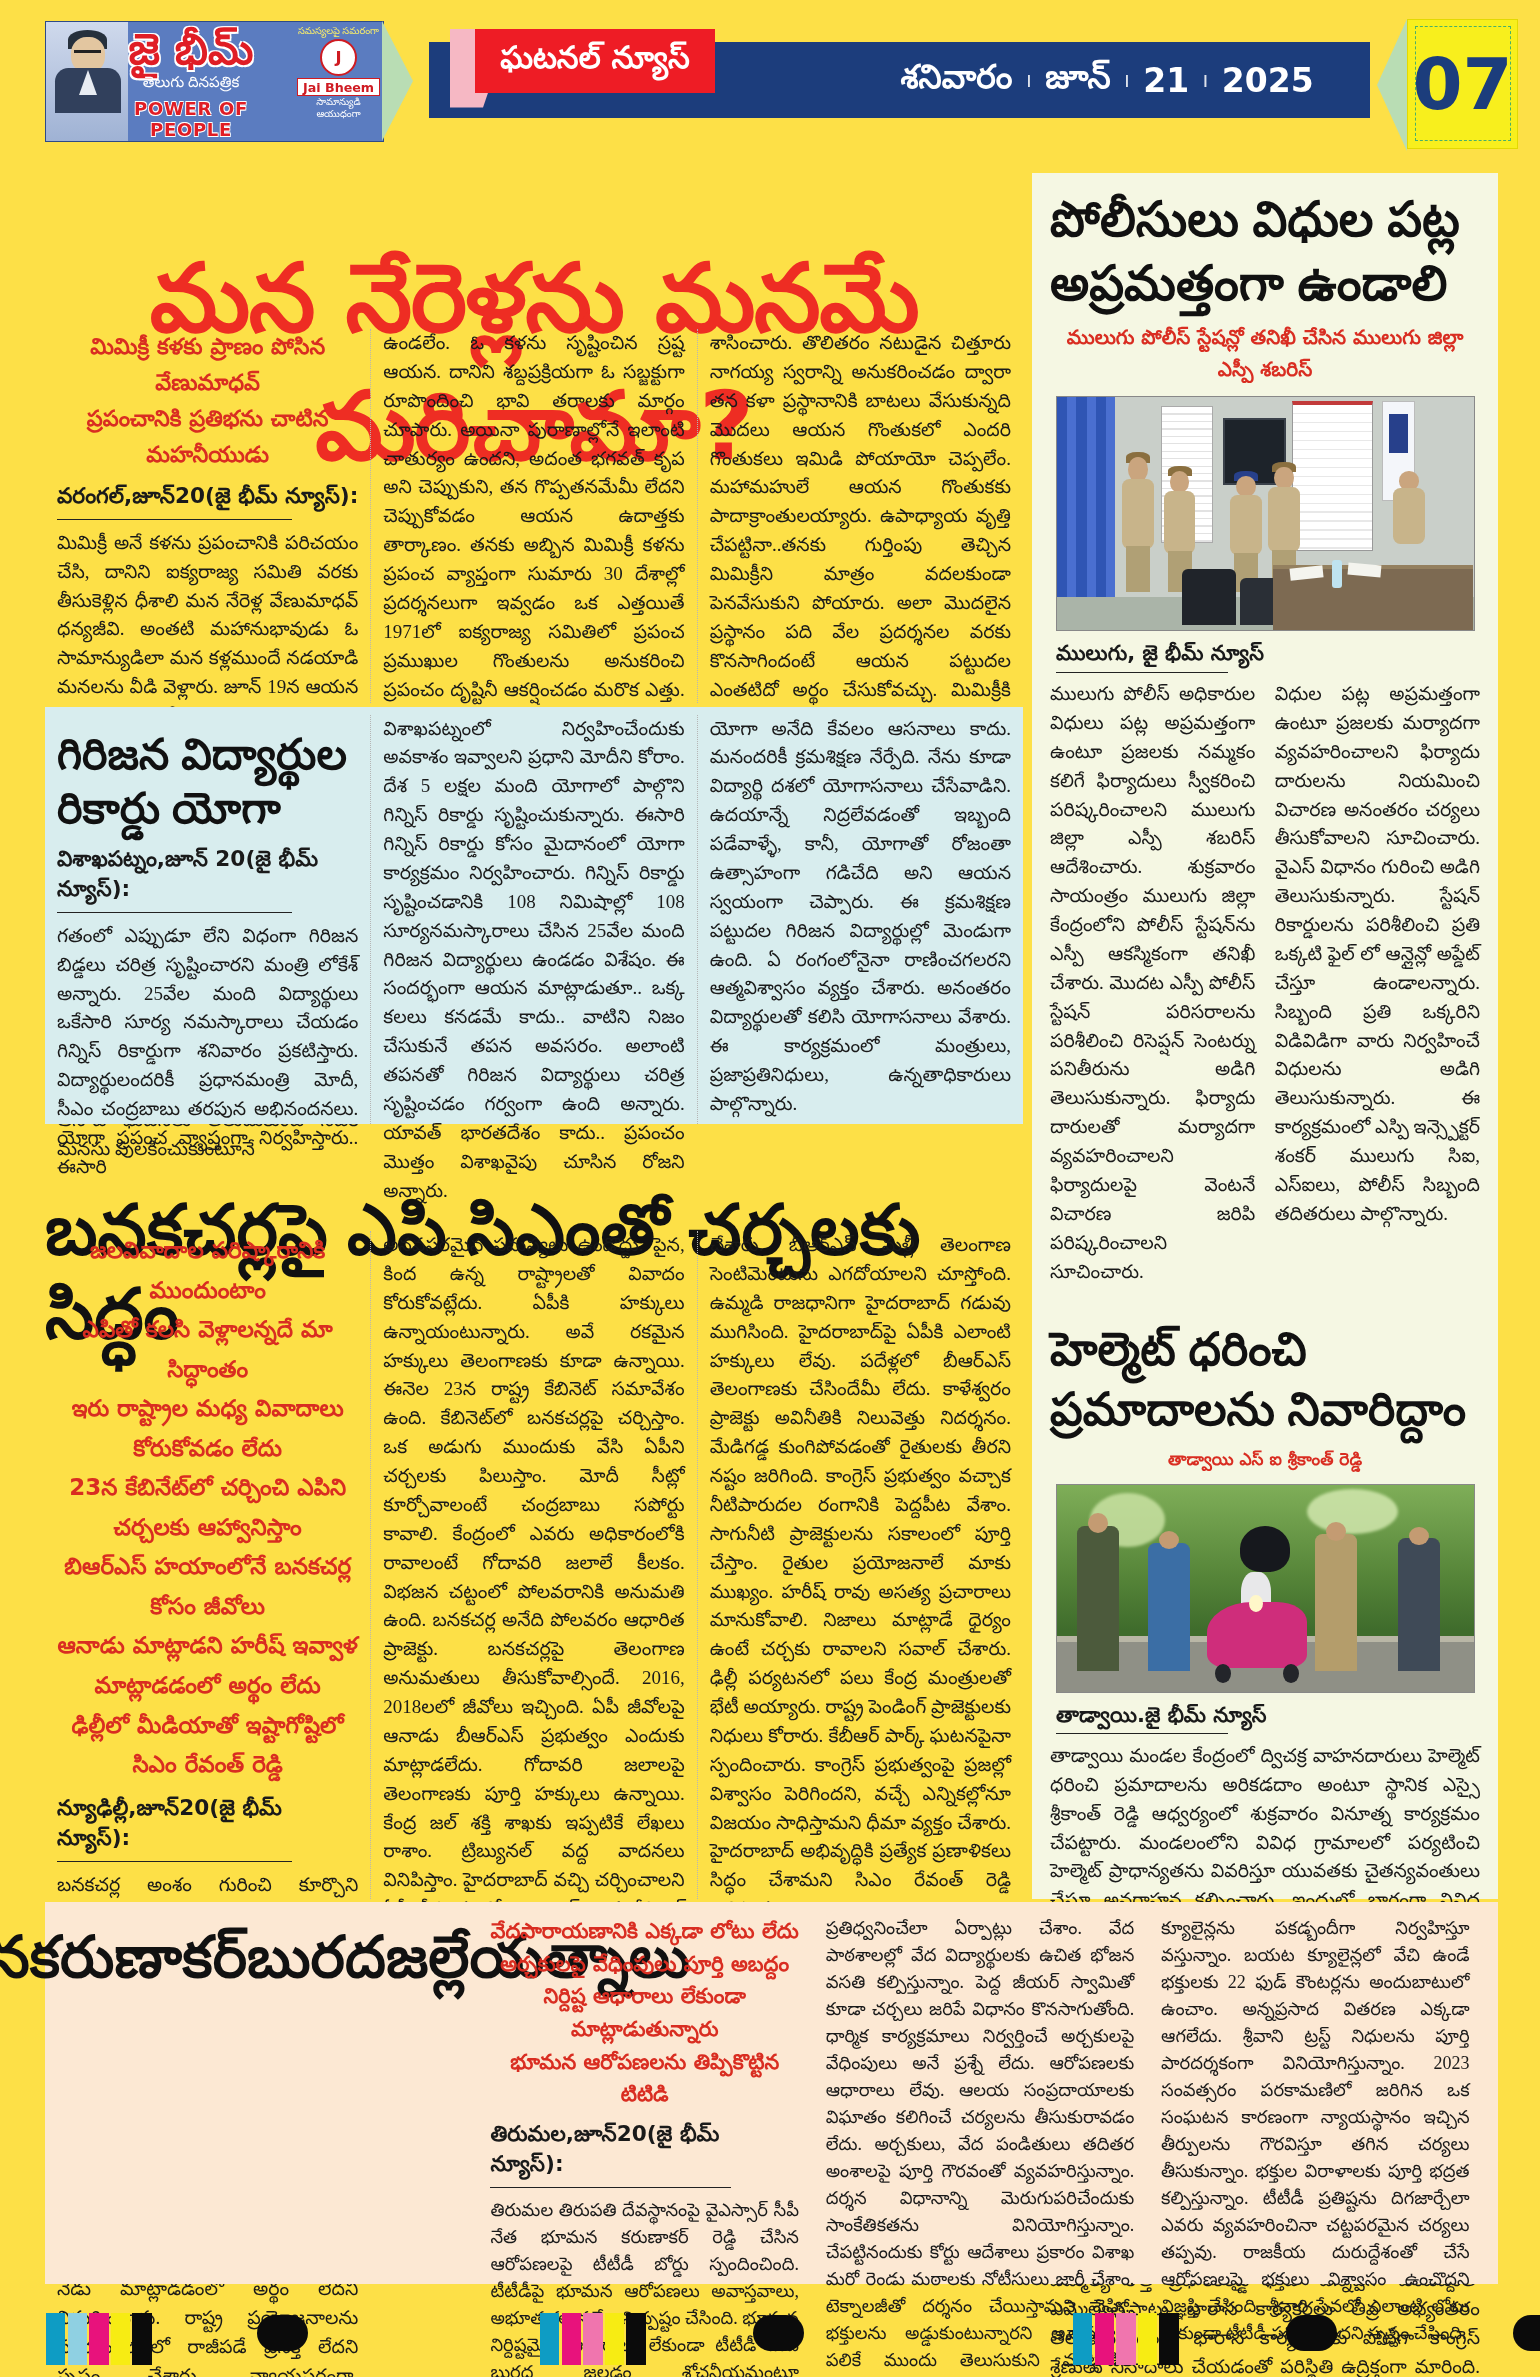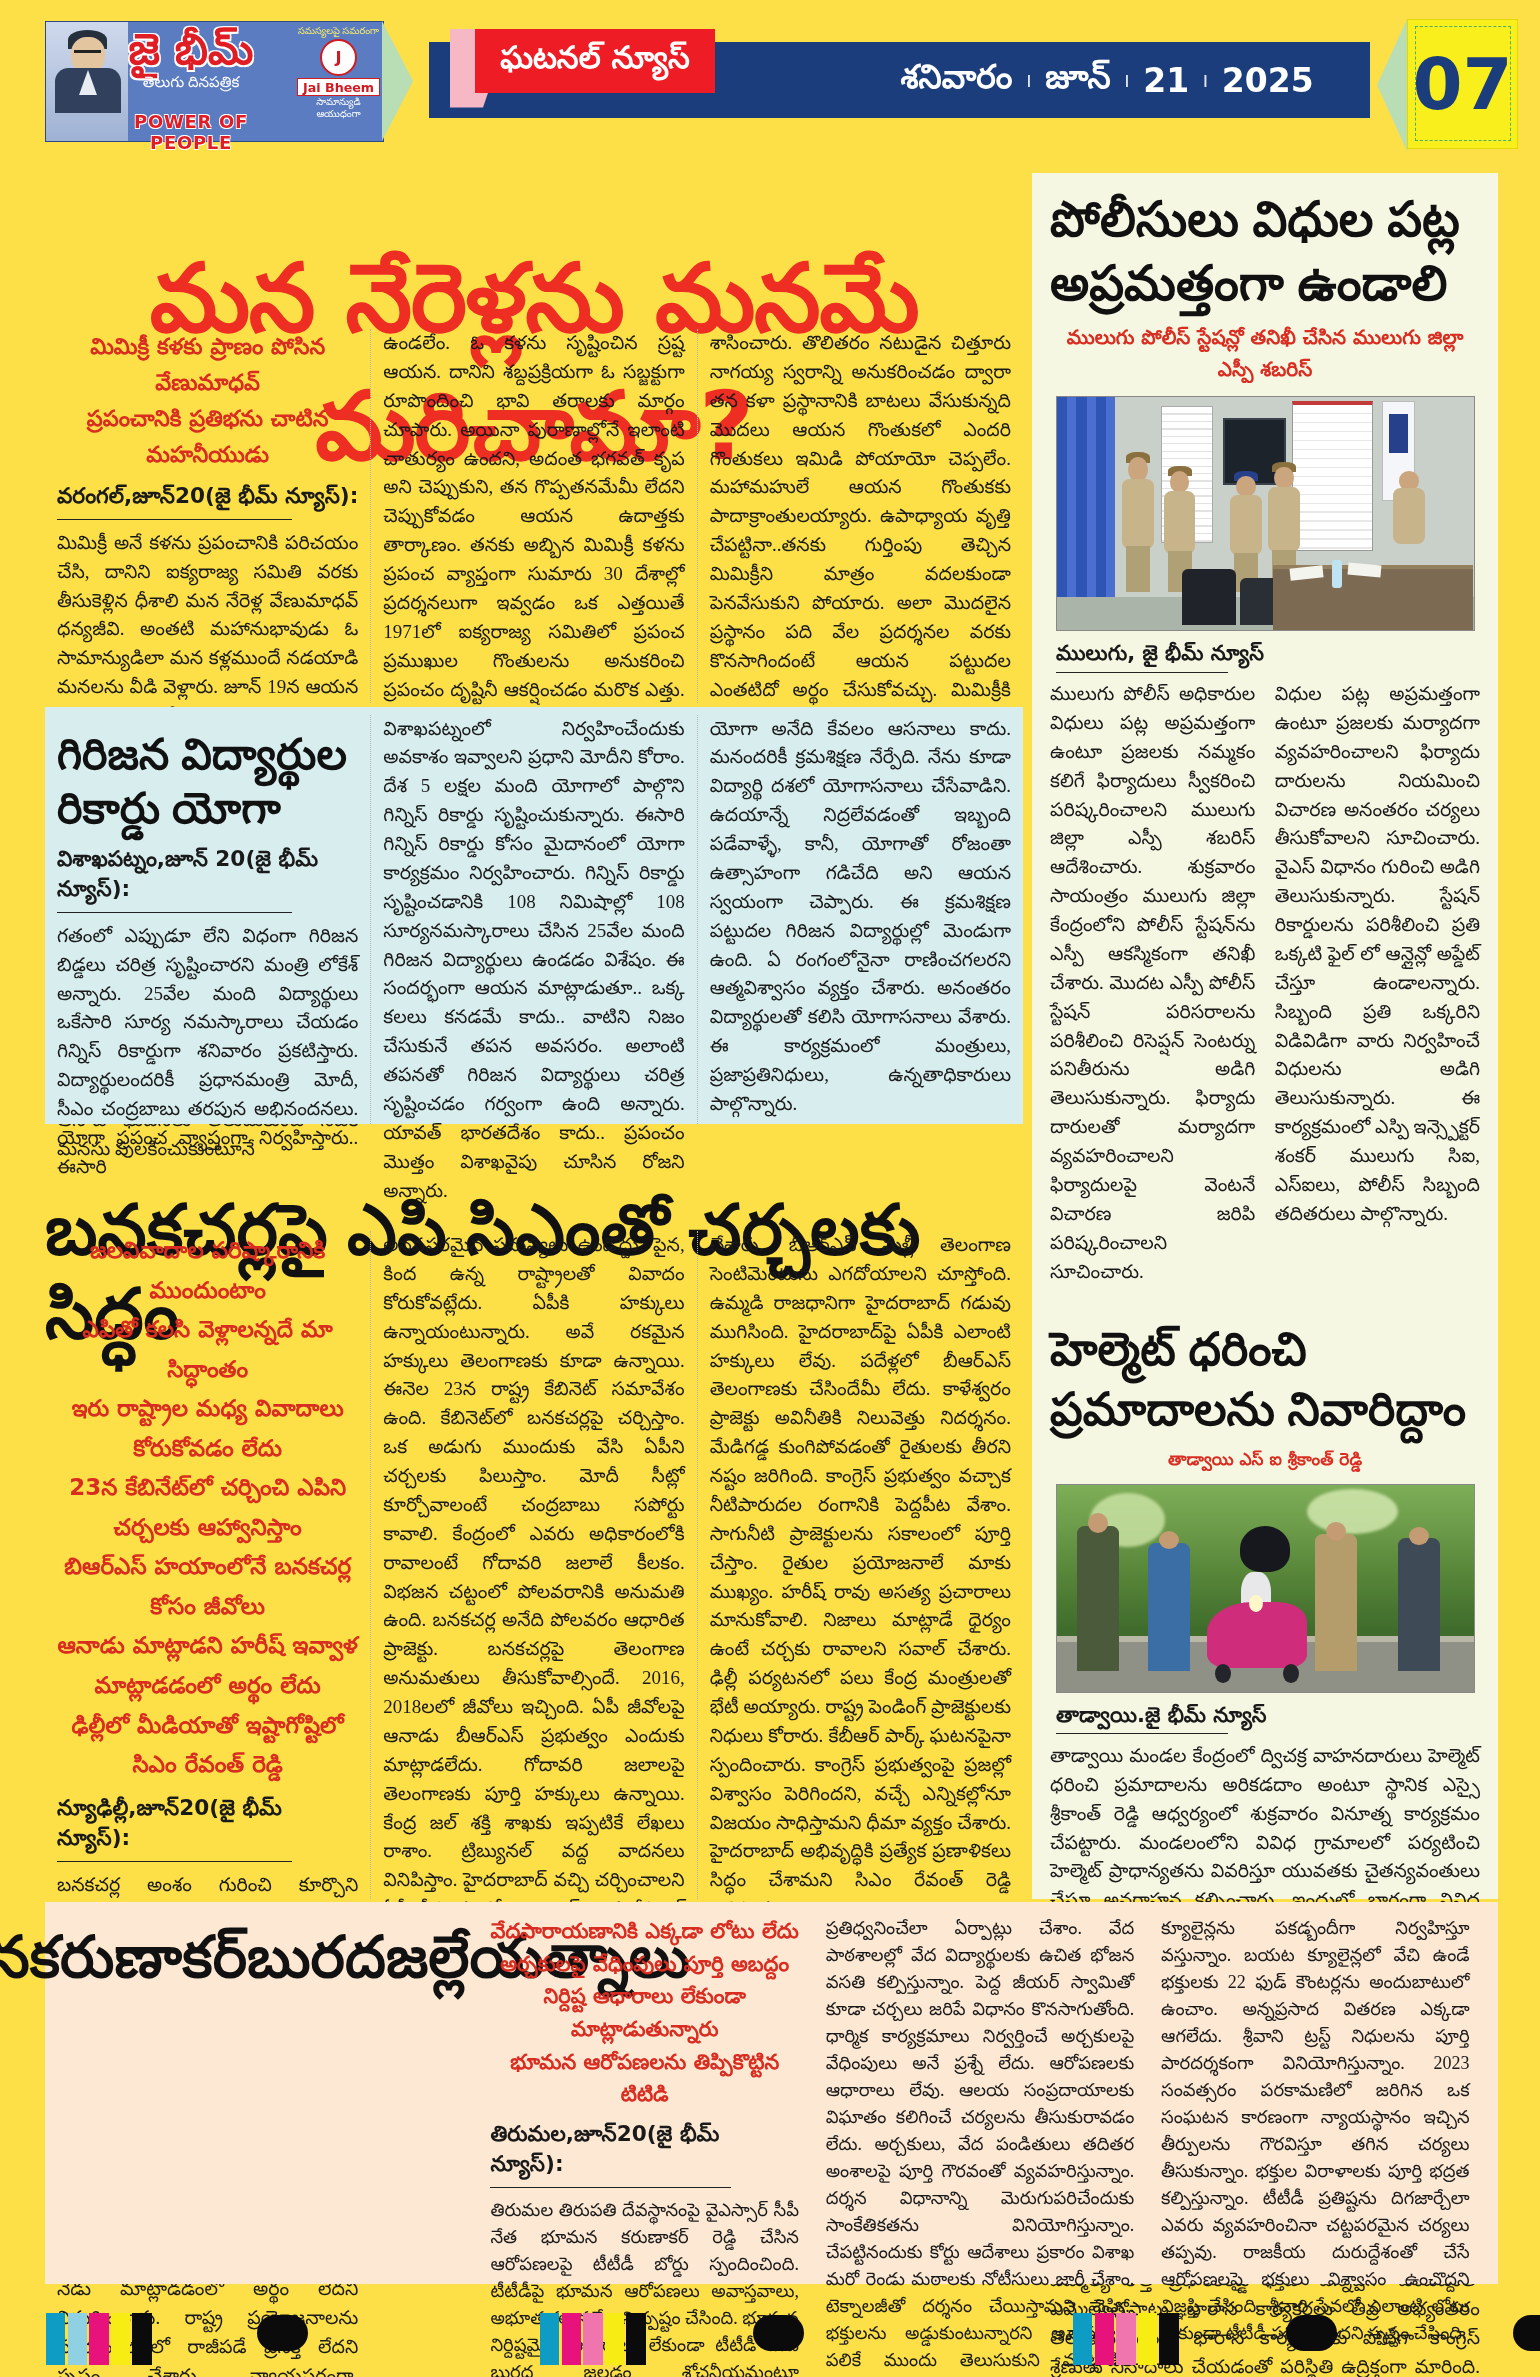--- a/index.html
+++ b/index.html
@@ -12,21 +12,21 @@
   .lp-hair{position:absolute;left:22.4px;top:7.5px;width:39px;height:19.4px;background:#26303c;border-radius:50% 50% 0 0;}
   .lp-face{position:absolute;left:24.6px;top:15px;width:34px;height:36px;background:#e3c6a0;border-radius:45%;}
   .lp-glass{position:absolute;left:28px;top:28px;width:27px;height:7.5px;border-top:3px solid #222;}
   .lp-suit{position:absolute;left:9px;top:46px;width:66px;height:45px;background:#31405c;border-radius:13.4px 13.4px 0 0;}
   .lp-shirt{position:absolute;left:33px;top:48px;width:18px;height:25px;background:#e8ecf2;clip-path:polygon(50% 0,0 100%,100% 100%);}
   .logo-center{flex:1;text-align:center;padding-top:6px;}
   .logo-title{font-family:"DejaVu Sans","Liberation Sans",sans-serif;font-weight:800;font-size:43px;line-height:1.0;
               color:#e01d25;text-shadow:1.5px 1.5px 0 #fff,-1.5px -1.5px 0 #fff,1.5px -1.5px 0 #fff,-1.5px 1.5px 0 #fff;}
   .logo-subtitle{font-size:15px;color:#ffffff;margin-top:3px;}
   .logo-power{font-family:"DejaVu Sans","Liberation Sans",sans-serif;font-weight:800;font-size:18px;color:#e01d25;
-              text-shadow:0.7px 0.7px 0 #fff,-0.7px -0.7px 0 #fff,0.7px -0.7px 0 #fff,-0.7px 0.7px 0 #fff;margin-top:17px;letter-spacing:0.7px;}
+              text-shadow:0.7px 0.7px 0 #fff,-0.7px -0.7px 0 #fff,0.7px -0.7px 0 #fff,-0.7px 0.7px 0 #fff;margin-top:4px;letter-spacing:0.7px;}
   .logo-right{width:89px;text-align:center;padding-top:3px;margin-left:40px;}
   .logo-tag{font-size:9.7px;color:#f7ec6a;line-height:1.2;}
   .logo-tag.white{color:#ffffff;}
   .tv-circle{width:33px;height:33px;margin:2.2px auto;background:#ffffff;border:2.2px solid #cf1b22;border-radius:50%;
              display:flex;align-items:center;justify-content:center;font-family:"DejaVu Sans",sans-serif;
              font-weight:800;color:#cf1b22;font-size:16.4px;}
   .tv-name{display:inline-block;background:#ffffff;color:#cf1b22;font-family:"DejaVu Sans",sans-serif;
            font-weight:800;font-size:12.7px;padding:0.7px 4.5px;border:0.7px solid #cf1b22;}
   .logo-arrow{position:absolute;left:382px;top:21px;width:0;height:0;
               border-top:60px solid transparent;border-bottom:60px solid transparent;border-left:31px solid #b9ddb4;}

